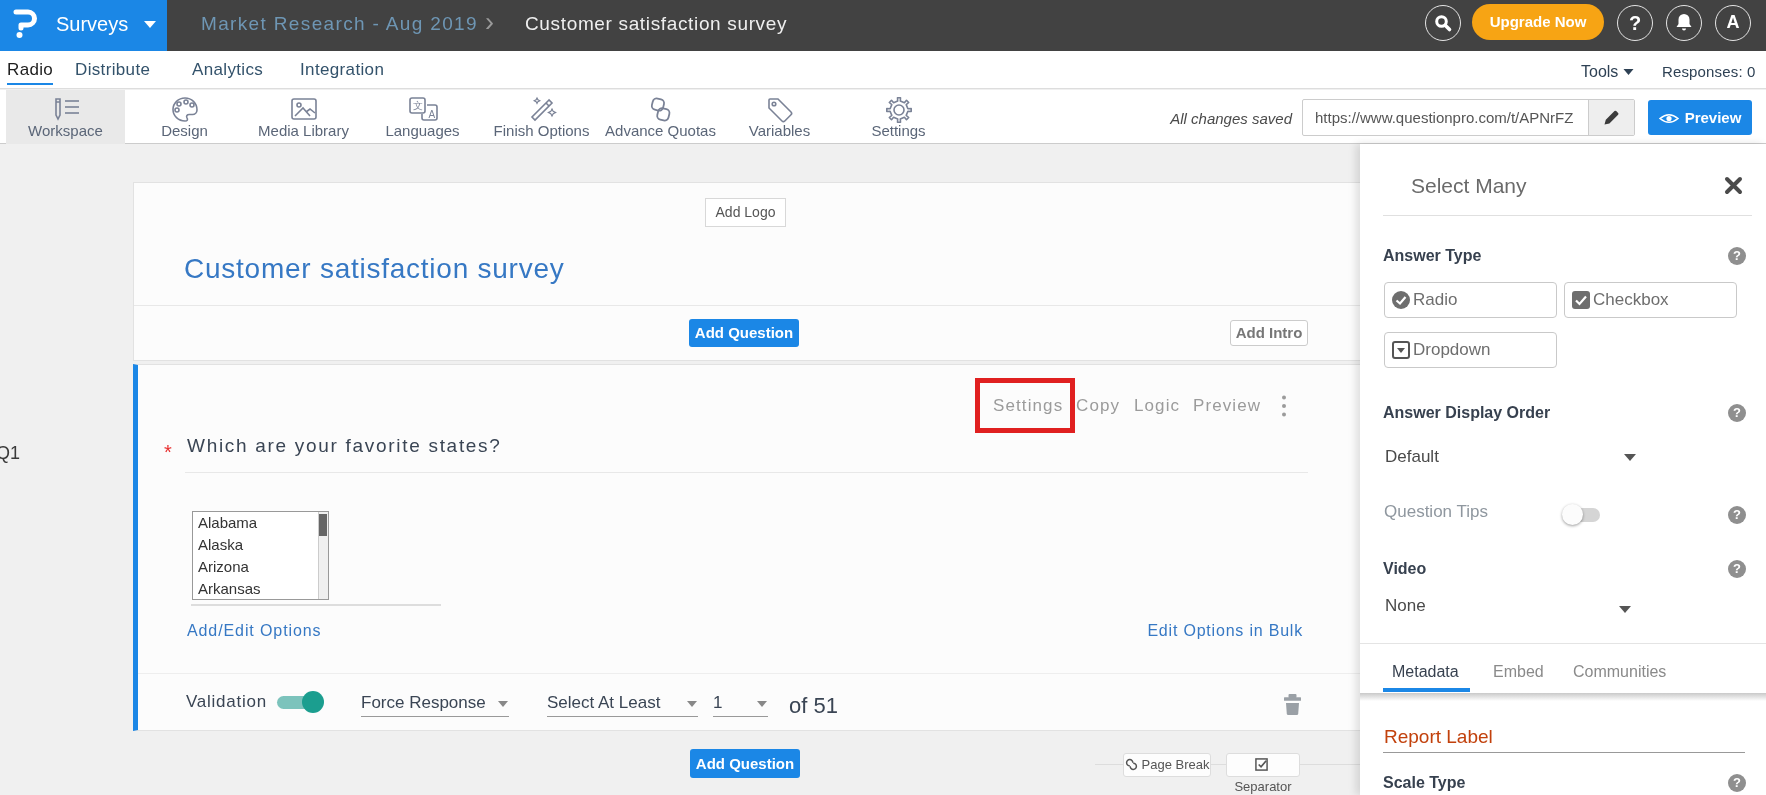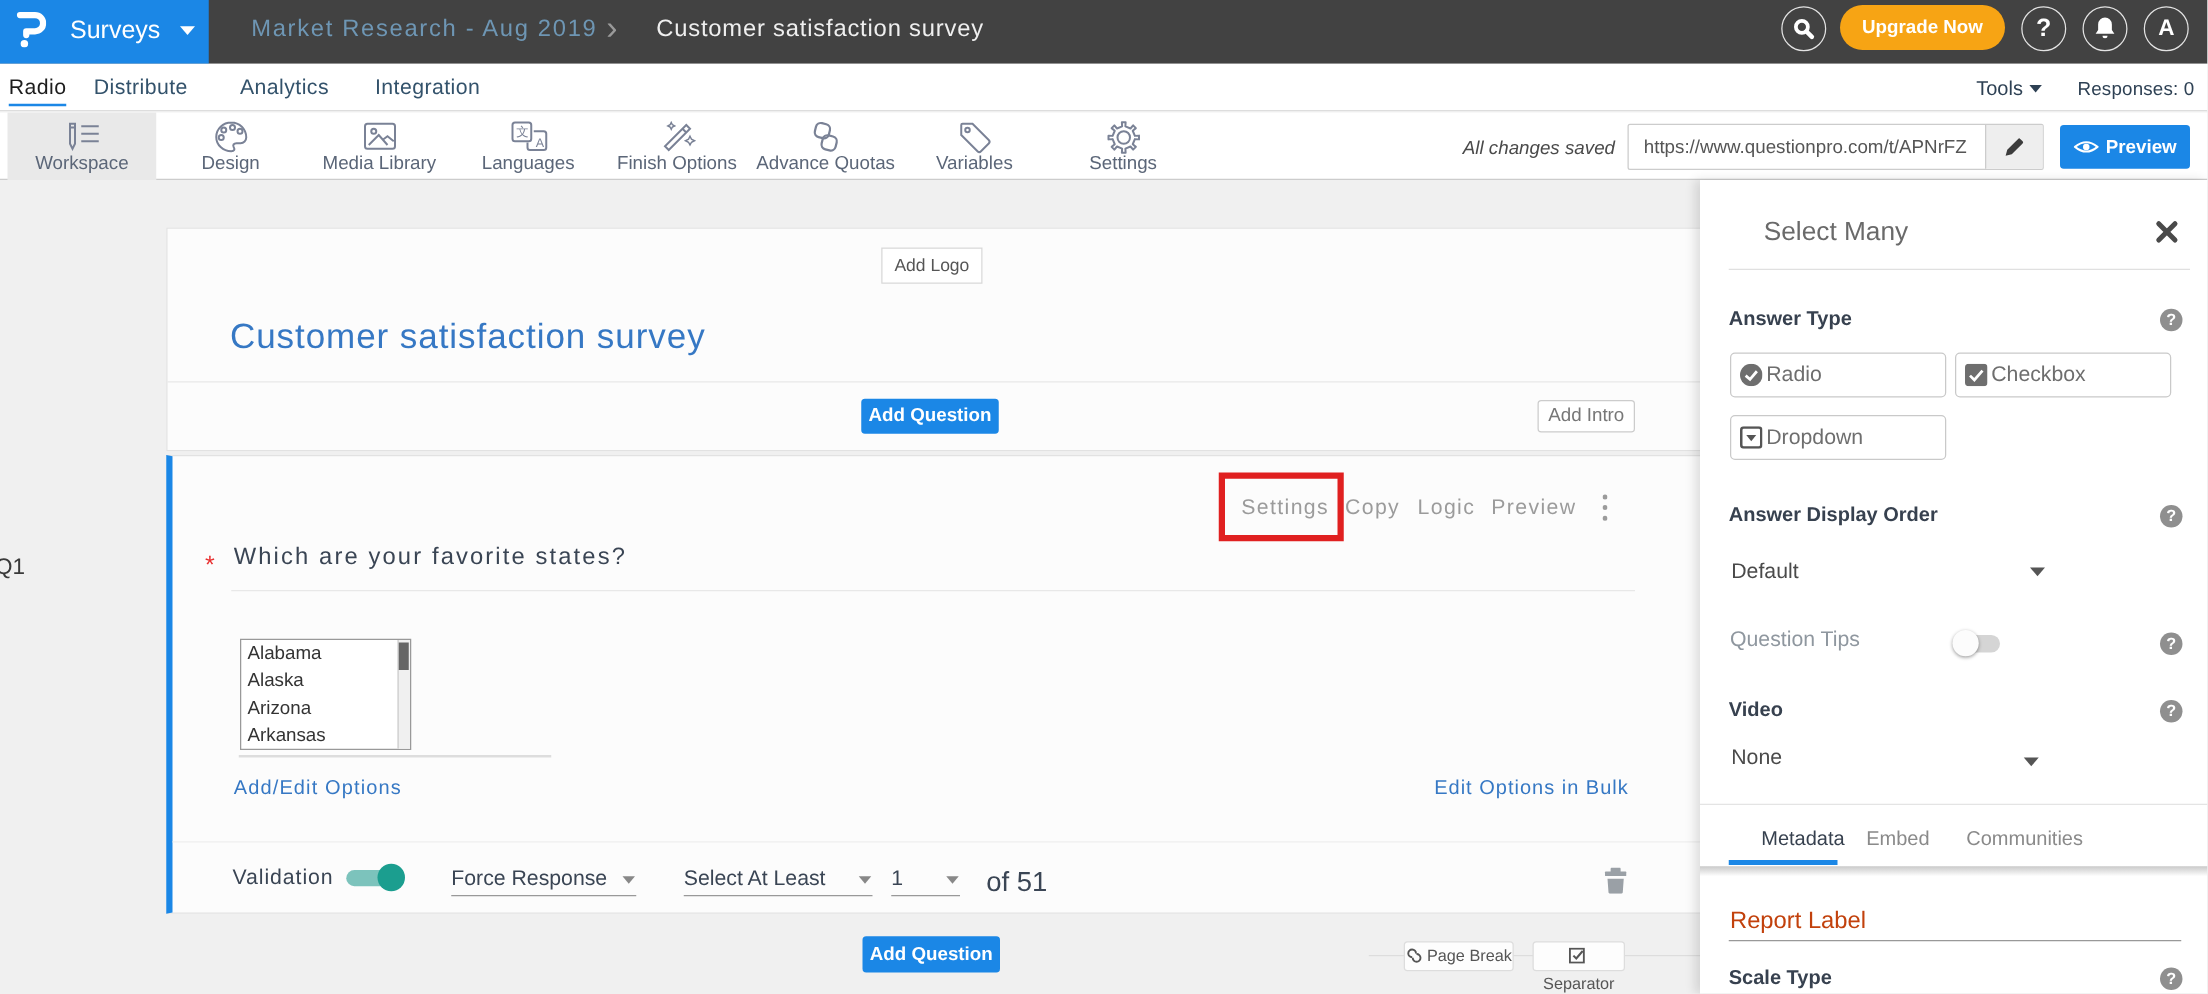--- a/index.html
+++ b/index.html
@@ -39,21 +39,21 @@
 
 #content { position:absolute; left:0; top:144px; width:1766px; height:651px; background:#f0f0f0; }
 
 .card { position:absolute; left:133px; width:1228px; background:#fcfcfc; border:1px solid #e2e2e2; }
 #card1 { top:38px; height:179px; }
 #addlogo { position:absolute; left:571px; top:15px; width:81px; height:29px; background:#fff; border:1px solid #d8d8d8; font-size:14px; color:#555; text-align:center; line-height:27px; }
 #title { position:absolute; left:50px; top:70px; font-size:28px; color:#3678c4; letter-spacing:0.75px; }
 #card1-bottom { position:absolute; left:0; bottom:0; width:100%; height:55px; border-top:1px solid #e8e8e8; }
 .bluebtn { background:#1b87e6; border-radius:3px; color:#fff; font-size:15px; font-weight:bold; text-align:center; }
 #addq1 { position:absolute; left:555px; top:13px; width:110px; height:28px; line-height:28px; }
-#addintro { position:absolute; right:52px; top:14px; width:78px; height:26px; background:#fff; border:1px solid #ccc; border-radius:3px; font-size:15px; color:#777; text-align:center; line-height:24px; }
+#addintro { position:absolute; right:52px; top:14px; width:78px; height:26px; background:#fff; border:1px solid #ccc; border-radius:3px; font-size:15px; color:#777; text-align:center; line-height:24px;font-weight:bold; }
 
 #card2 { top:220px; height:367px; border-left:5px solid #1b87e6; }
 #redbox { position:absolute; left:837px; top:13px; width:100px; height:55px; border:5px solid #e02020; }
 #settings-lnk { position:absolute; left:855px; top:31px; }
 #copy-lnk { position:absolute; left:938px; top:31px; }
 #logic-lnk { position:absolute; left:996px; top:31px; }
 #preview-lnk { position:absolute; left:1055px; top:31px; }
 .qa { font-size:17px; color:#9b9b9b; letter-spacing:1.1px; }
 #dots { position:absolute; left:1144px; top:30px; }
 #qstar { position:absolute; left:26px; top:76px; color:#e83030; font-size:20px; }
@@ -94,21 +94,21 @@
 .atbox svg { vertical-align:-4px; margin-left:7px; margin-right:3px; }
 #at-selectlist { border:2px solid #1b87e6; color:#1b87e6; line-height:32px; }
 #p-default { left:25px; top:303px; font-size:17px; color:#4a4a4a; }
 #p-none { left:25px; top:452px; font-size:17px; color:#4a4a4a; }
 .pcaret { position:absolute; width:0; height:0; border-left:6px solid transparent; border-right:6px solid transparent; border-top:7px solid #555; }
 #qtips { left:24px; top:358px; font-size:17px; color:#8f979f; }
 #toggle2 { position:absolute; left:204px; top:364px; width:36px; height:14px; background:#d5d5d5; border-radius:7px; }
 #toggle2 .knob { position:absolute; left:-2px; top:-4px; width:21px; height:21px; border-radius:50%; background:#fcfcfc; box-shadow:0 1px 3px rgba(0,0,0,.4); }
 #p-hr2 { left:0; top:499px; width:406px; border-top:1px solid #e4e4e4; }
 #tab-shadow { left:0; top:549px; width:406px; height:8px; background:linear-gradient(#c9c9c9, rgba(255,255,255,0)); }
-#tab-meta { left:32px; top:519px; font-size:16px; color:#37414f;margin-left:17px; }
+#tab-meta { left:32px; top:519px; font-size:16px; color:#37414f; }
 #tab-bar { left:23px; top:544px; width:87px; height:4px; background:#1b87e6; }
 #tab-embed { left:133px; top:519px; font-size:16px; color:#8a8a8a; }
 #tab-comm { left:213px; top:519px; font-size:16px; color:#8a8a8a; }
 #rlabel { left:24px; top:582px; font-size:19px; color:#c2410c; }
 #rline { left:23px; top:608px; width:362px; border-top:1px solid #999; }
 #scaletype { left:23px; top:630px; }
 </style>
 </head>
 <body>
 

